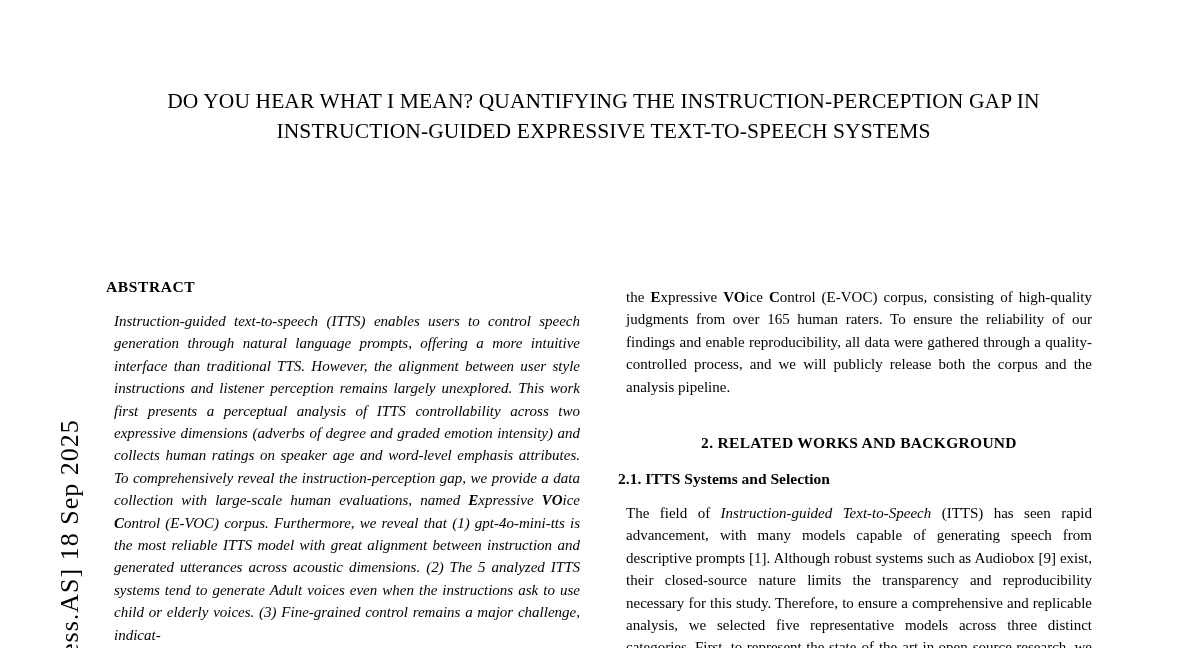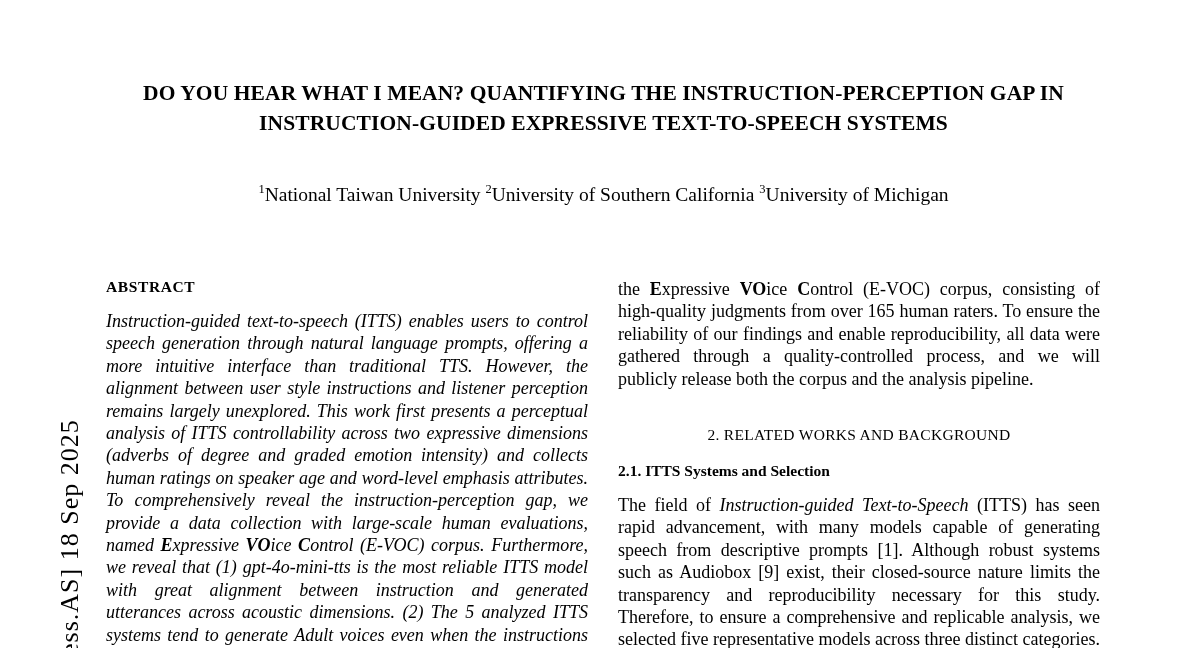--- a/index.html
+++ b/index.html
@@ -49,24 +49,24 @@
   }
 
   .content {
     position: absolute;
     left: 106px;
     top: 0px;
     width: 995px;
   }
 
   .title {
-    margin: 8px;
+    margin: 16px;
     padding-top: 70px;
     font-size: 21.5px;
-    font-weight: bold;
+    font-weight: normal;
     line-height: 30px;
     text-align: center;
     letter-spacing: 0.1px;
   }
 
   .authors {
     margin: 0;
     padding-top: 31px;
     font-size: 19.5px;
     font-style: italic;
@@ -98,34 +98,34 @@
 
   .sec-head-center {
     font-size: 15.5px;
     font-weight: bold;
     text-align: left;
     letter-spacing: 0.6px;
     margin: 0 0 14px 0;
   }
   .sec-head-num {
     font-size: 15.5px;
-    font-weight: normal;
+    font-weight: bold;
     text-align: center;
     letter-spacing: 0.3px;
     margin: 36px 0 18px 0;
   }
   .subsec-head {
     font-size: 15.5px;
     font-weight: bold;
     margin: 4px 0 14px 0;
   }
 
   p.body {
-    margin: 0;
-    font-size: 18px;
+    margin: 8px;
+    font-size: 15px;
     line-height: 22.4px;
     text-align: justify;
     text-justify: inter-word;
     hyphens: auto;
   }
 
   .abstract-body { text-align: justify; font-style: italic; }
   i { font-style: italic; }
 </style>
 </head>
@@ -135,21 +135,20 @@
 
   <div class="arxiv-stamp">
     <div class="vtext">ess.AS]  18 Sep 2025</div>
   </div>
 
   <div class="content">
 
     <h1 class="title">DO YOU HEAR WHAT I MEAN? QUANTIFYING THE INSTRUCTION-PERCEPTION GAP IN INSTRUCTION-GUIDED EXPRESSIVE TEXT-TO-SPEECH SYSTEMS</h1>
 
 
-    <div class="affiliations"><sup>1</sup>National Taiwan University <sup>2</sup>University of Southern California <sup>3</sup>University of Michigan</div>
 
     <div class="columns">
 
       <div class="col">
         <div class="sec-head-center">ABSTRACT</div>
         <p class="body abstract-body">Instruction-guided text-to-speech (ITTS) enables users to control speech generation through natural language prompts, offering a more intuitive interface than traditional TTS. However, the alignment between user style instructions and listener perception remains largely unexplored. This work first presents a perceptual analysis of ITTS controllability across two expressive dimensions (adverbs of degree and graded emotion intensity) and collects human ratings on speaker age and word-level emphasis attributes. To comprehensively reveal the instruction-perception gap, we provide a data collection with large-scale human evaluations, named <b>E</b>xpressive <b>VO</b>ice <b>C</b>ontrol (E-VOC) corpus. Furthermore, we reveal that (1) gpt-4o-mini-tts is the most reliable ITTS model with great alignment between instruction and generated utterances across acoustic dimensions. (2) The 5 analyzed ITTS systems tend to generate Adult voices even when the instructions ask to use child or elderly voices. (3) Fine-grained control remains a major challenge, indicat-</p>
       </div>
 
       <div class="col">
         <p class="body">the <b>E</b>xpressive <b>VO</b>ice <b>C</b>ontrol (E-VOC) corpus, consisting of high-quality judgments from over 165 human raters. To ensure the reliability of our findings and enable reproducibility, all data were gathered through a quality-controlled process, and we will publicly release both the corpus and the analysis pipeline.</p>

